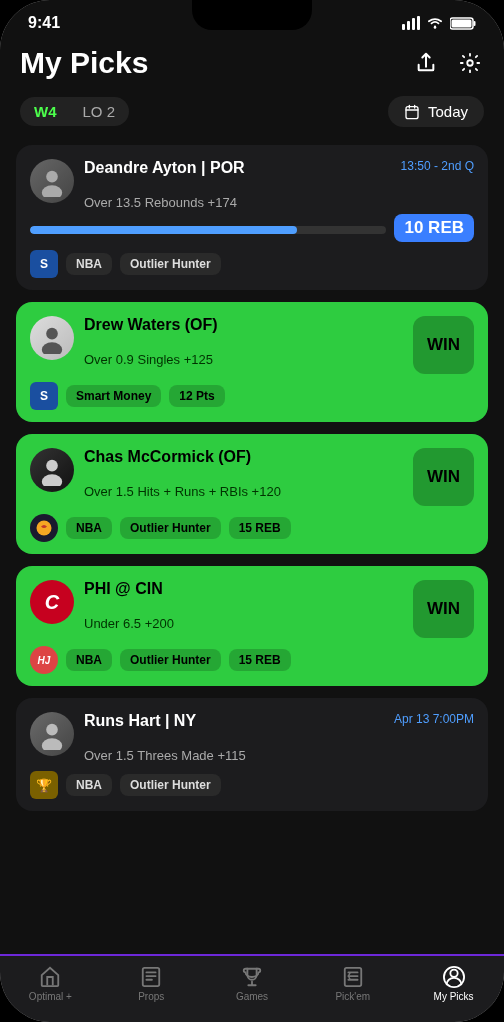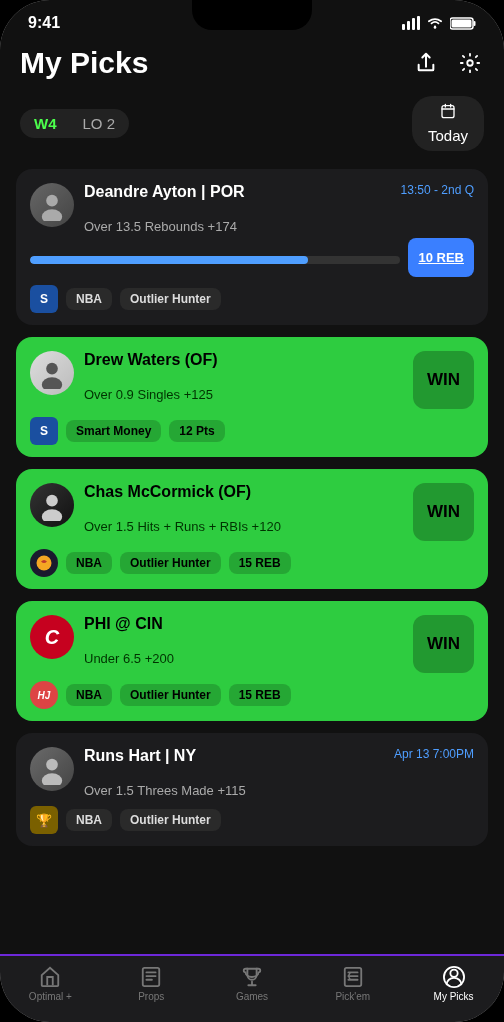--- a/index.html
+++ b/index.html
@@ -107,21 +107,20 @@
       background: #222;
       border-radius: 20px;
       padding: 7px 16px;
       display: flex;
       align-items: center;
       gap: 8px;
       cursor: pointer;
       color: #fff;
       font-size: 15px;
       font-weight: 500;
-      flex-direction: column;
     }
     .content {
       flex: 1;
       padding: 8px 16px 0 16px;
       overflow-y: auto;
       background: #111;
       display: flex;
       flex-direction: column;
       gap: 12px;
     }
@@ -184,27 +183,26 @@
       overflow: hidden;
     }
     .progress-bar {
       height: 100%;
       background: #4f9eff;
       border-radius: 4px;
     }
     .stat-chip {
       background: #3a7fff;
       border-radius: 8px;
-      padding: 12px 10px;
-      font-size: 13px;
+      padding: 4px 10px;
+      font-size: 17px;
       font-weight: 700;
       color: #fff;
       align-self: flex-end;
       margin-top: -4px;
-      text-decoration: underline;
     }
     .tags-row {
       display: flex;
       align-items: center;
       gap: 8px;
       flex-wrap: wrap;
     }
     .tag-icon {
       width: 28px;
       height: 28px;

